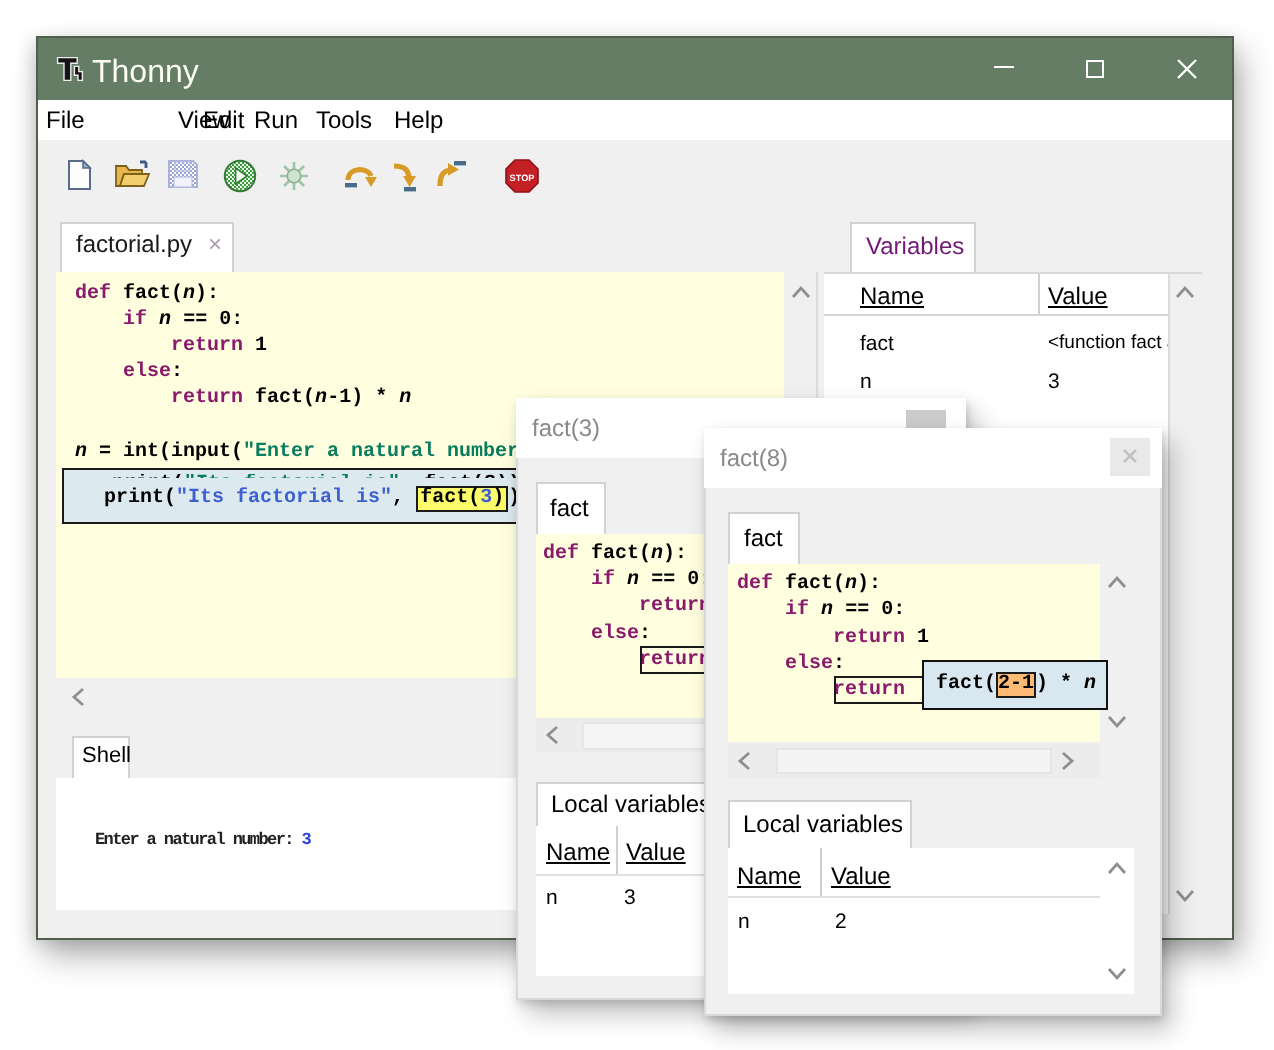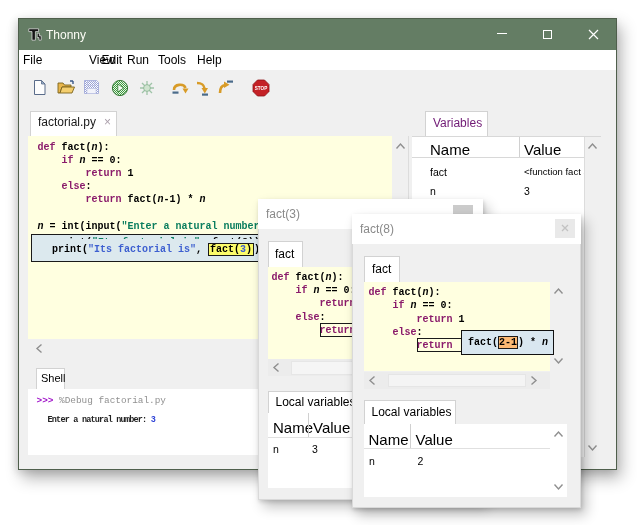--- a/index.html
+++ b/index.html
@@ -5,35 +5,35 @@
 html,body{margin:0;padding:0;background:#fff;}
 #root{position:relative;width:637px;height:525px;overflow:hidden;background:#fff;
   font-family:"Liberation Sans",sans-serif;}
 #root *{box-sizing:border-box;}
 .abs{position:absolute;}
 .mono{font-family:"Liberation Mono",monospace;font-weight:bold;font-size:10px;white-space:pre;color:#151515;}
 .kw{color:#8A1B6B;}
 .str{color:#0A7D5E;}
 .bstr{color:#3D5FD0;}
 i{font-style:italic;}
-.tabl{font-size:15px;color:#000;}
+.tabl{font-size:12px;color:#000;text-decoration:underline;}
 </style>
 </head>
 <body>
 <div id="root">
 
 <div class="abs" id="mainwin" style="left:18px;top:18px;width:599px;height:452px;background:#F0F0F0;border:1px solid #4F5F4C;box-shadow:4px 8px 15px rgba(0,0,0,0.30),-2px 2px 8px rgba(0,0,0,0.12);"></div>
 
 <div class="abs" style="left:19px;top:19px;width:597px;height:31px;background:#647D64;"></div>
 
 <svg class="abs" style="left:27.5px;top:27.5px;" width="14" height="13" viewBox="0 0 14 13">
   <path d="M0.8 0.8 h9.8 v2.8 h-3.2 v8.6 h-3.4 V3.6 H0.8 z" fill="#141414" stroke="#ececec" stroke-width="0.7"></path>
   <path d="M9.2 5.2 h2.2 v2.6 h1.8 v4.4 h-2.2 V9.6 h-1.8 z" fill="#141414" stroke="#ececec" stroke-width="0.7"></path>
 </svg>
-<div class="abs" style="left:46px;top:28px;font-size:12px;color:#fdfdf6;">Thonny</div>
+<div class="abs" style="left:46px;top:28px;font-size:16px;color:#fdfdf6;">Thonny</div>
 
 <div class="abs" style="left:497px;top:33px;width:10px;height:1.2px;background:#fff;"></div>
 <div class="abs" style="left:543px;top:30px;width:9px;height:9px;border:1.2px solid #fff;"></div>
 <svg class="abs" style="left:588px;top:29px;" width="11" height="11" viewBox="0 0 11 11">
       <path d="M1 1 L10 10 M10 1 L1 10" stroke="#fff" stroke-width="1.2"></path>
     </svg>
 
 <div class="abs" style="left:19px;top:50px;width:597px;height:20px;background:#fff;"></div>
 <div class="abs" style="left:23px;top:53px;font-size:12px;color:#000;">File</div>
 <div class="abs" style="left:56.5px;top:53px;font-size:12px;color:#000;margin-left:45px;">Edit</div>
@@ -140,21 +140,20 @@
       <path d="M6.5 1.5 L2 5.5 L6.5 9.5" fill="none" stroke="#8f8f8f" stroke-width="1.4"></path>
     </svg>
 <svg class="abs" style="left:381px;top:343px;" width="8" height="11" viewBox="0 0 8 11">
       <path d="M1.5 1.5 L6 5.5 L1.5 9.5" fill="none" stroke="#8f8f8f" stroke-width="1.4"></path>
     </svg>
 
 <div class="abs" style="left:36px;top:367.5px;width:29px;height:21px;background:#fff;border:1px solid #d2d2d2;border-bottom:none;"></div>
 <div class="abs" style="left:41px;top:372px;font-size:11px;color:#000;">Shell</div>
 
 <div class="abs" style="left:28px;top:388.5px;width:381px;height:66px;background:#fff;"></div>
-<div class="abs mono" style="left:36.5px;top:394.5px;font-weight:normal;font-size:9.4px;color:#909090;"><span style="color:#A013C9;font-weight:bold;">&gt;&gt;&gt;</span> %Debug factorial.py</div>
 <div class="abs mono" style="left:47.5px;top:414.5px;font-size:8.5px;letter-spacing:-0.8px;color:#222;">Enter a natural number: <span style="color:#2B3FD6;">3</span></div>
 
 <div class="abs" style="left:412px;top:135.5px;width:189px;height:321.5px;background:#fff;border-top:1px solid #d8d8d8;"></div>
 
 <div class="abs" style="left:425px;top:110.5px;width:62.5px;height:25px;background:#fff;border:1px solid #d2d2d2;border-bottom:none;"></div>
 <div class="abs" style="left:433px;top:116px;font-size:12px;color:#701a75;">Variables</div>
 
 <div class="abs tabl" style="left:430px;top:140.5px;">Name</div>
 <div class="abs tabl" style="left:524px;top:140.5px;">Value</div>
 <div class="abs" style="left:519px;top:136.5px;width:1px;height:20px;background:#d0d0d0;"></div>

